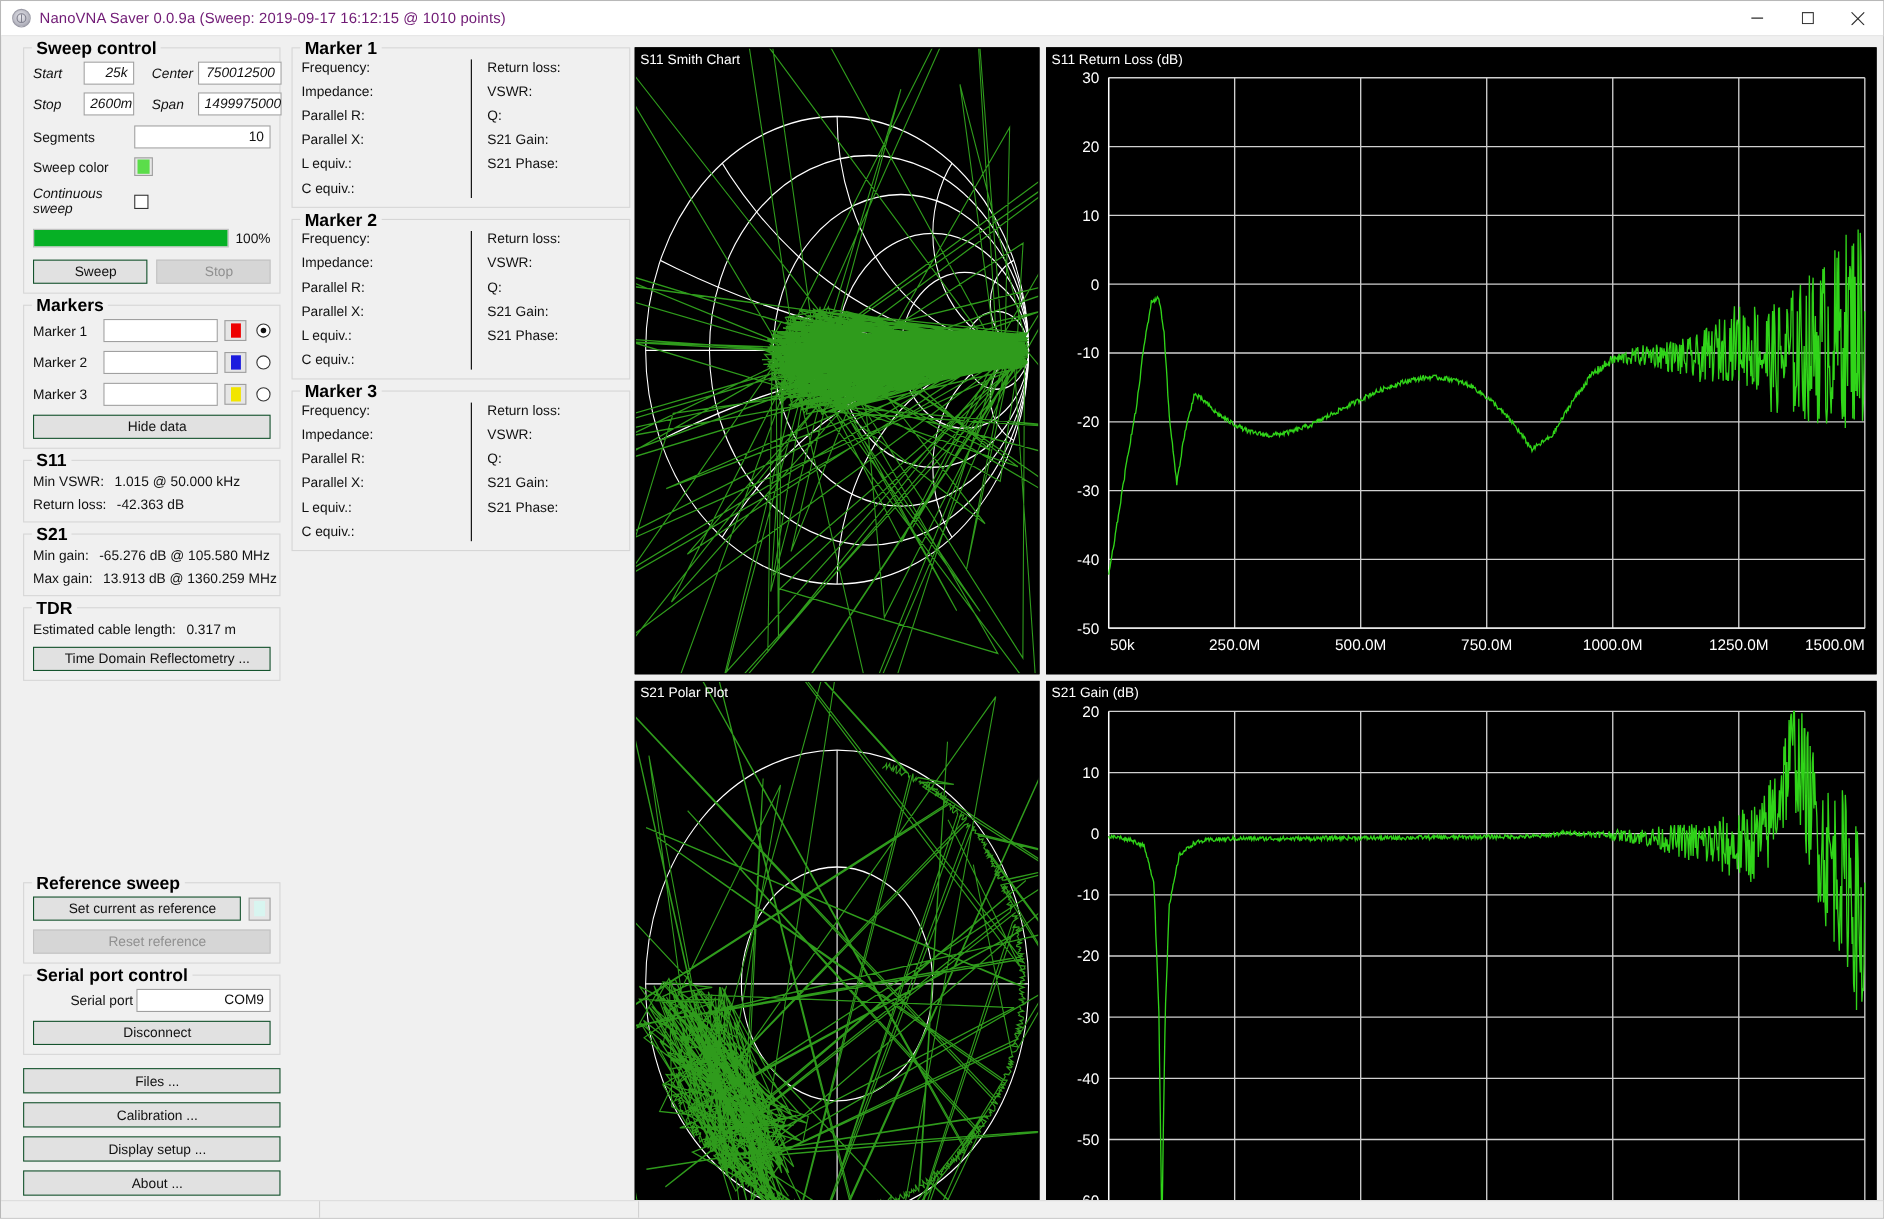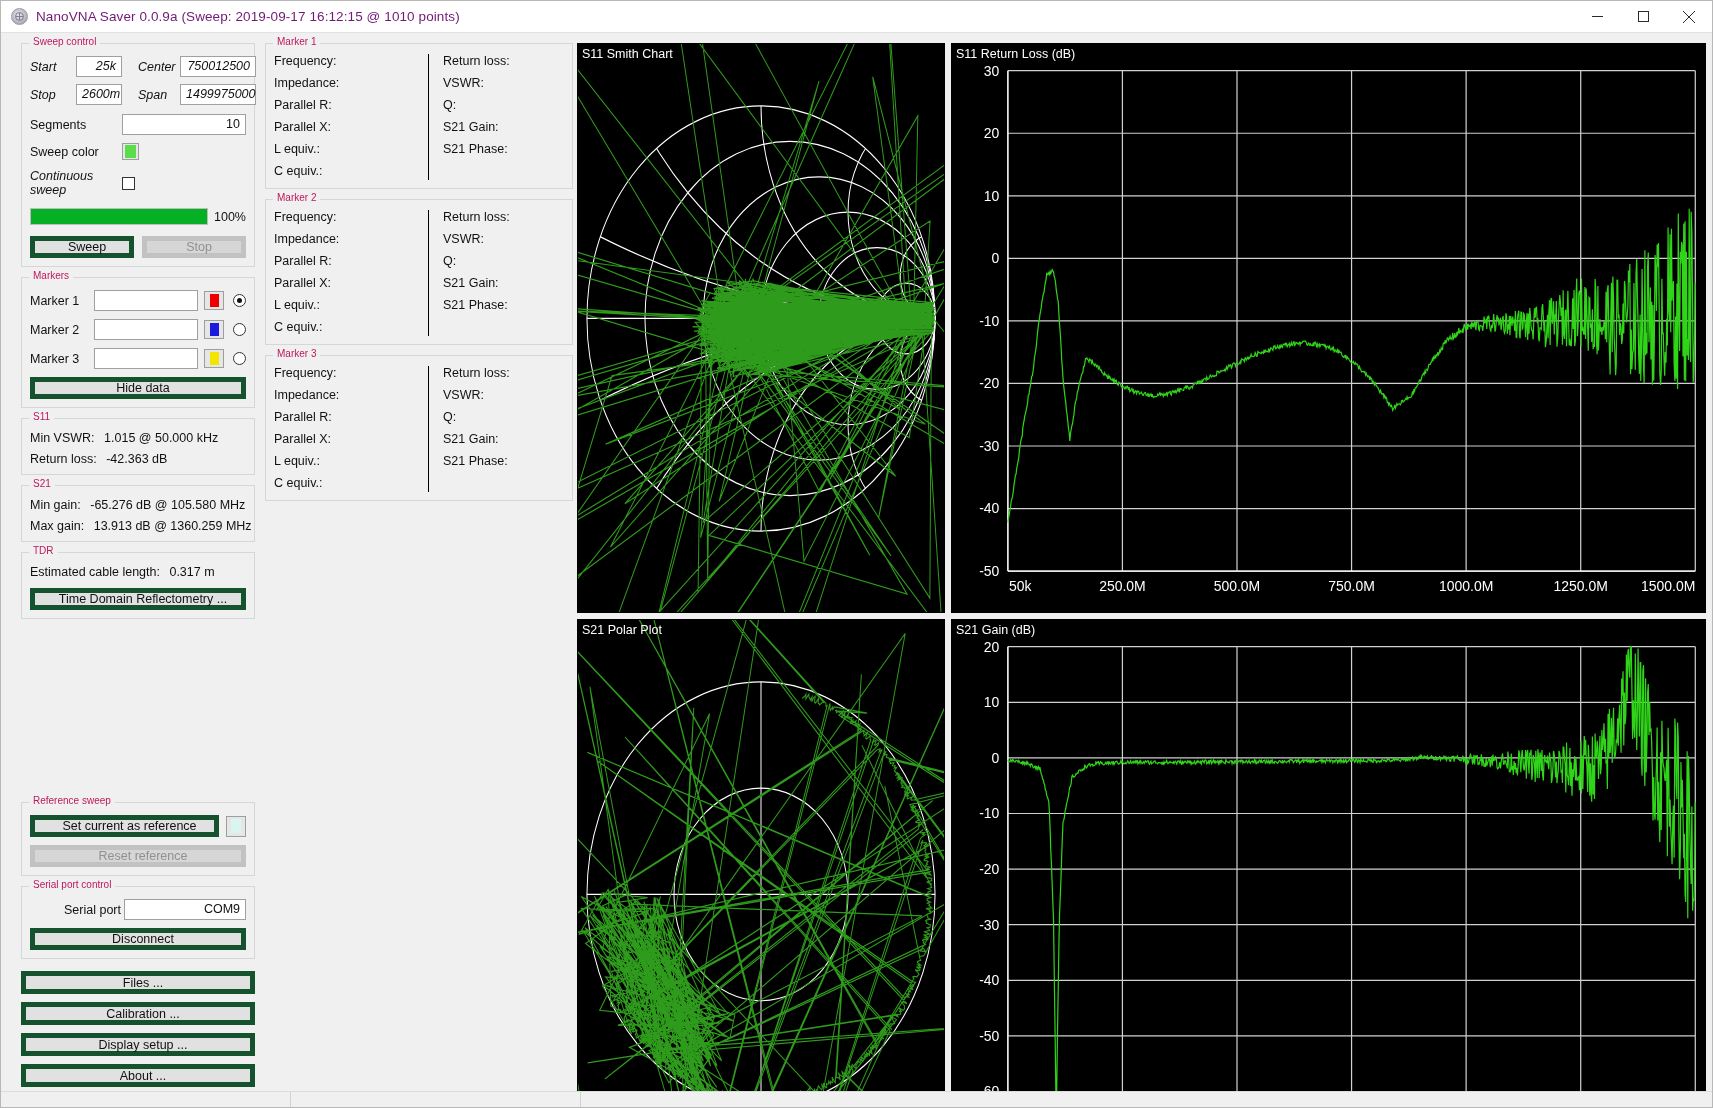--- a/index.html
+++ b/index.html
@@ -71,22 +71,23 @@
     margin-bottom: 10px;
     padding: 6px 8px 8px 8px;
     position: relative;
     background: transparent;
   }
   .group > .legend {
     position: absolute;
     top: -8px; left: 7px;
     background: #f0f0f0;
     padding: 0 4px;
-    font-size: 10px;
-    color: #be185d;
+    font-size: 16px;
+    color: #000000;
+    font-weight: bold;
   }
   .group-inner { padding-top: 6px; }
   .lbl { font-size: 12.5px; color: #111; }
   .field {
     border: 1px solid #a0a0a0;
     background: #fff;
     height: 21px;
     line-height: 19px;
     text-align: right;
     padding: 0 5px;
@@ -130,21 +131,21 @@
     background: #e6e6e6; border: 1px solid #bdbdbd;
     position: relative; overflow: hidden;
   }
   .progress > span {
     display: block; height: 100%;
     background: #06b025;
   }
   .progress-label { margin-left: 6px; font-size: 12.5px; }
 
   .btn {
-    border: 5px solid #14532d;
+    border: 1px solid #14532d;
     background: #e1e1e1;
     height: 22px;
     font-size: 12.5px;
     color: #111;
     display: flex; align-items: center; justify-content: center;
     font-family: "Liberation Sans", sans-serif;
     padding-left: 10px;
   }
   .btn.disabled { color: #909090; background: #d6d6d6; border-color: #c2c2c2; }
   .btn-row { display: flex; gap: 8px; margin-top: 11px; }

